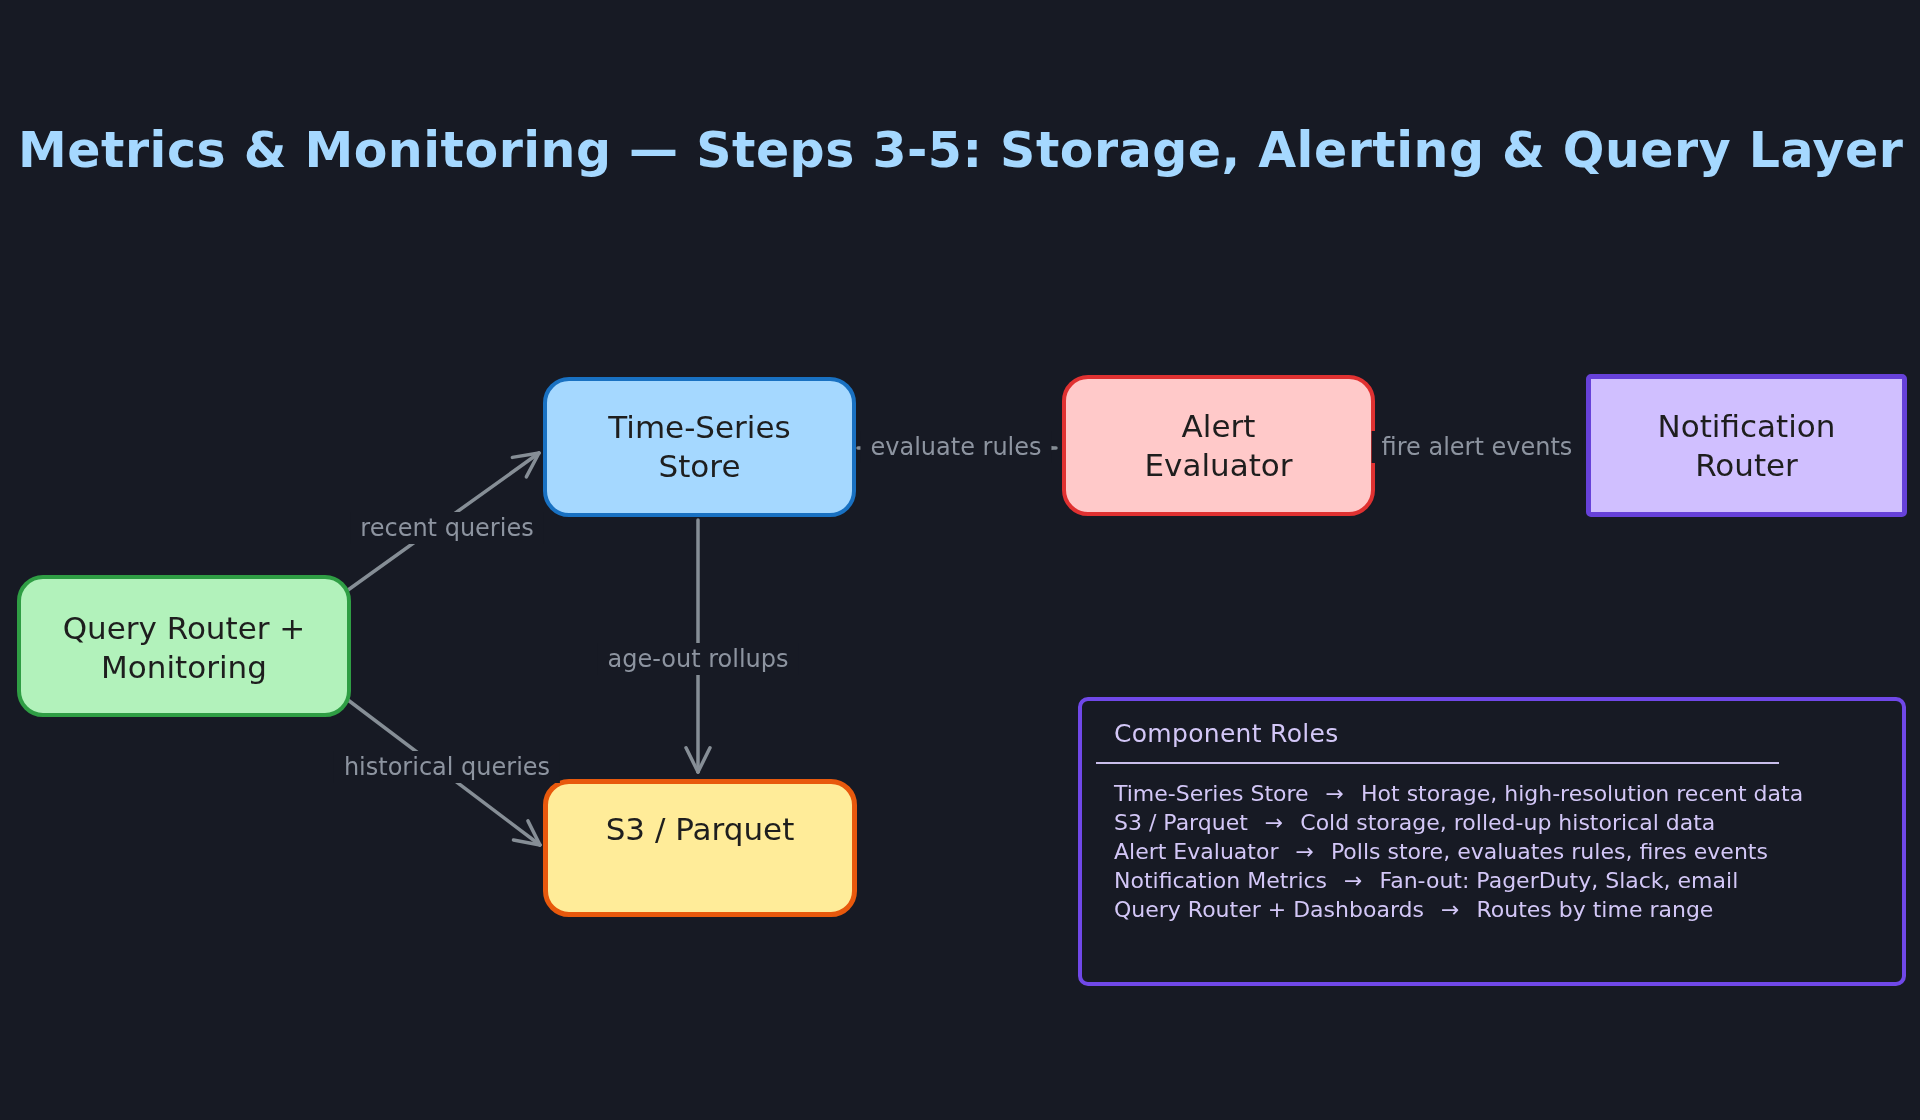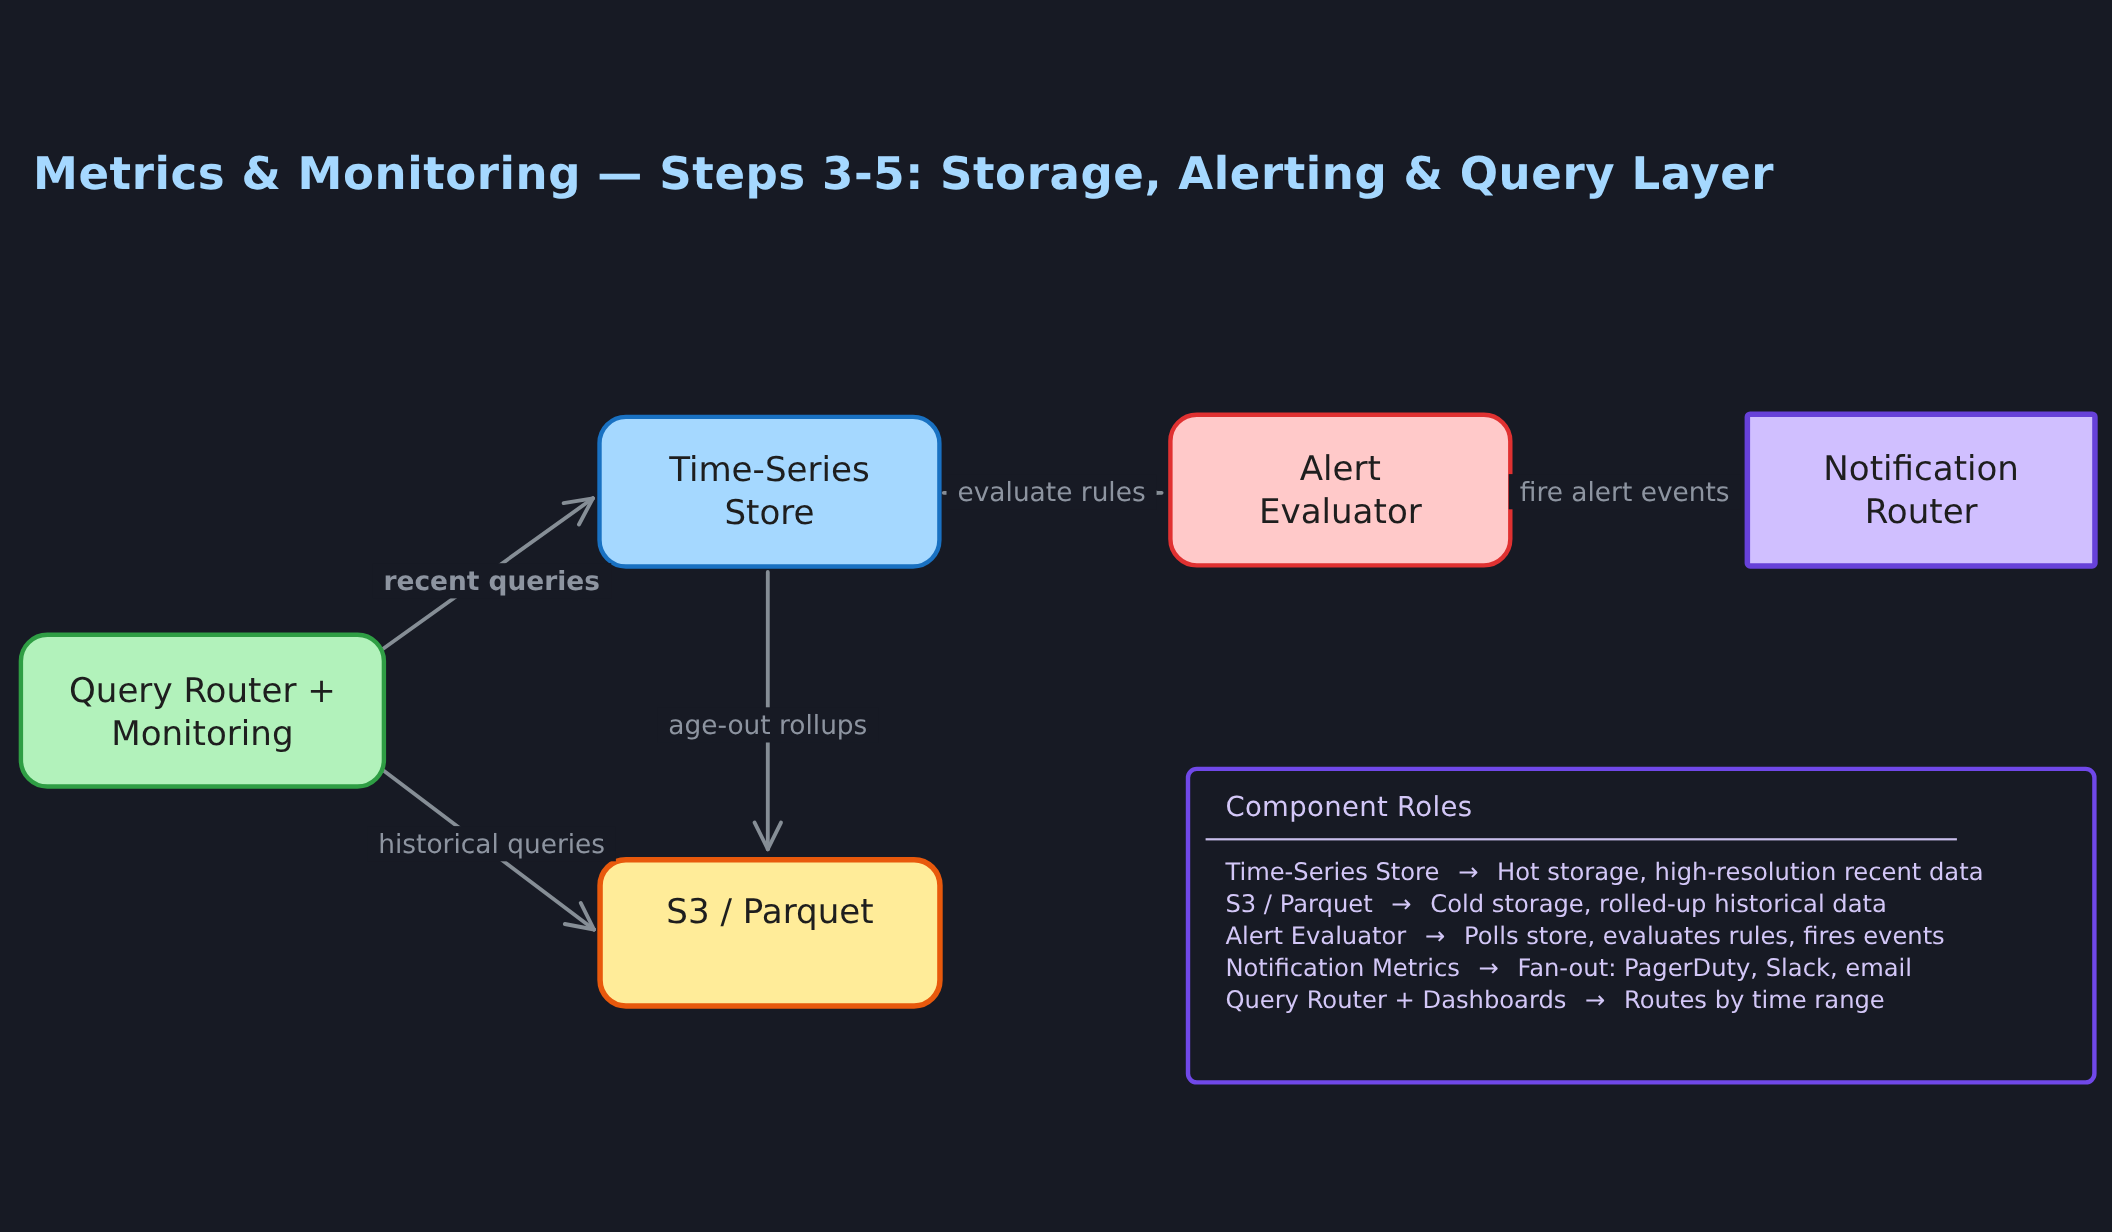--- a/index.html
+++ b/index.html
@@ -10,38 +10,39 @@
     width: 1920px;
     height: 1120px;
     overflow: hidden;
     background: var(--background, #171a24);
   }
 
   .title {
     position: absolute;
     left: 18px;
     top: 122px;
-    margin: 12px;
-    font-size: 41px;
+    margin: 0;
+    font-size: 49px;
     font-weight: 600;
     letter-spacing: 0.5px;
     color: var(--title, #a5d8ff);
     white-space: nowrap;
   }
 
   svg.edges { position: absolute; left: 0; top: 0; }
   .edge-stroke { stroke: var(--edge, #868e96); stroke-width: 3.5; stroke-linecap: round; fill: none; }
   .edge-fill   { fill: var(--edge, #868e96); stroke: none; }
 
   .node {
     position: absolute;
     box-sizing: border-box;
     border: 4px solid #888;
     display: flex;
     flex-direction: column;
+    align-items: center;
     justify-content: center;
     text-align: center;
     color: #1e1e1e;
     font-size: 31px;
     line-height: 39px;
     font-weight: 500;
   }
   .node.round { border-radius: 26px; }
   .node .node-label span { display: block; }
 
@@ -53,21 +54,21 @@
 
   .edge-label {
     position: absolute;
     transform: translate(-50%, -50%);
     white-space: nowrap;
     font-size: 24px;
     padding: 2px 10px;
     color: var(--edge-label, #8d94a0);
     background: var(--background, #171a24);
   }
-  .edge-label.recent     { left: 447px;  top: 528px; font-weight: bold; }
+  .edge-label.recent     { left: 447px;  top: 528px; }
   .edge-label.historical { left: 447px;  top: 767px; }
   .edge-label.evaluate   { left: 956px;  top: 447px; }
   .edge-label.fire       { left: 1477px; top: 447px; }
   .edge-label.rollups    { left: 698px;  top: 647px; margin-top: 12px; }
 
   .legend {
     position: absolute;
     left: 1078px;
     top: 697px;
     width: 828px;

